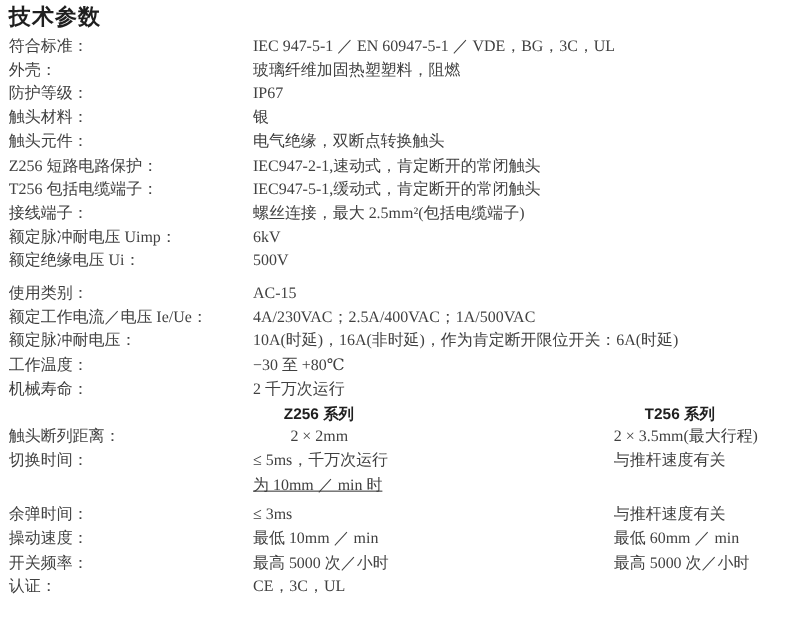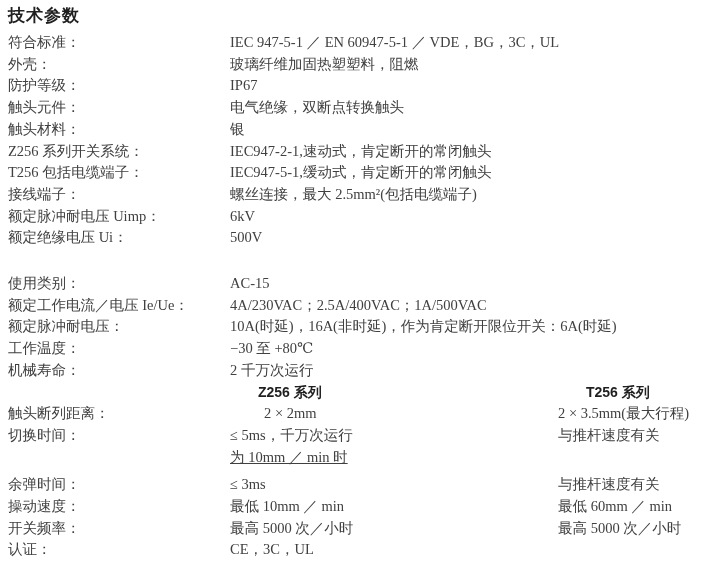--- a/index.html
+++ b/index.html
@@ -14,40 +14,40 @@
     color: #404040;
     font-family: "Liberation Serif", "DejaVu Serif", serif;
     font-size: 14.5px;
   }
   .sheet {
     padding: 6px 0 0 8px;
   }
   .title {
     font-family: "Liberation Sans", "DejaVu Sans", sans-serif;
     font-weight: bold;
-    font-size: 17px;
+    font-size: 20px;
     line-height: 20px;
     color: #1f1f1f;
     letter-spacing: 1px;
     margin-bottom: 6px;
   }
   .spec-row {
     display: grid;
     grid-template-columns: 222px 1fr;
     line-height: 21.7px;
     white-space: nowrap;
   }
   .cmp-row {
     display: grid;
     grid-template-columns: 222px 328px 1fr;
     line-height: 21.7px;
     white-space: nowrap;
   }
   .gap-before {
-    margin-top: 24px;
+    margin-top: 8px;
   }
   .gap-before-sm {
     margin-top: 6px;
   }
   .col-header {
     font-family: "Liberation Sans", "DejaVu Sans", sans-serif;
     font-weight: bold;
     font-size: 14px;
     color: #1f1f1f;
     margin-left: 28px;
@@ -76,29 +76,29 @@
   </div>
   <div class="spec-row">
     <span class="label">外壳：</span>
     <span class="value">玻璃纤维加固热塑塑料，阻燃</span>
   </div>
   <div class="spec-row">
     <span class="label">防护等级：</span>
     <span class="value">IP67</span>
   </div>
   <div class="spec-row">
+    <span class="label">触头材料：</span>
+    <span class="value">银</span>
+  </div>
+  <div class="spec-row">
     <span class="label">触头元件：</span>
     <span class="value">电气绝缘，双断点转换触头</span>
   </div>
   <div class="spec-row">
-    <span class="label">触头材料：</span>
-    <span class="value">银</span>
-  </div>
-  <div class="spec-row">
-    <span class="label">Z256 系列开关系统：</span>
+    <span class="label">Z256 短路电路保护：</span>
     <span class="value">IEC947-2-1,速动式，肯定断开的常闭触头</span>
   </div>
   <div class="spec-row">
     <span class="label">T256 包括电缆端子：</span>
     <span class="value">IEC947-5-1,缓动式，肯定断开的常闭触头</span>
   </div>
   <div class="spec-row">
     <span class="label">接线端子：</span>
     <span class="value">螺丝连接，最大 2.5mm²(包括电缆端子)</span>
   </div>

